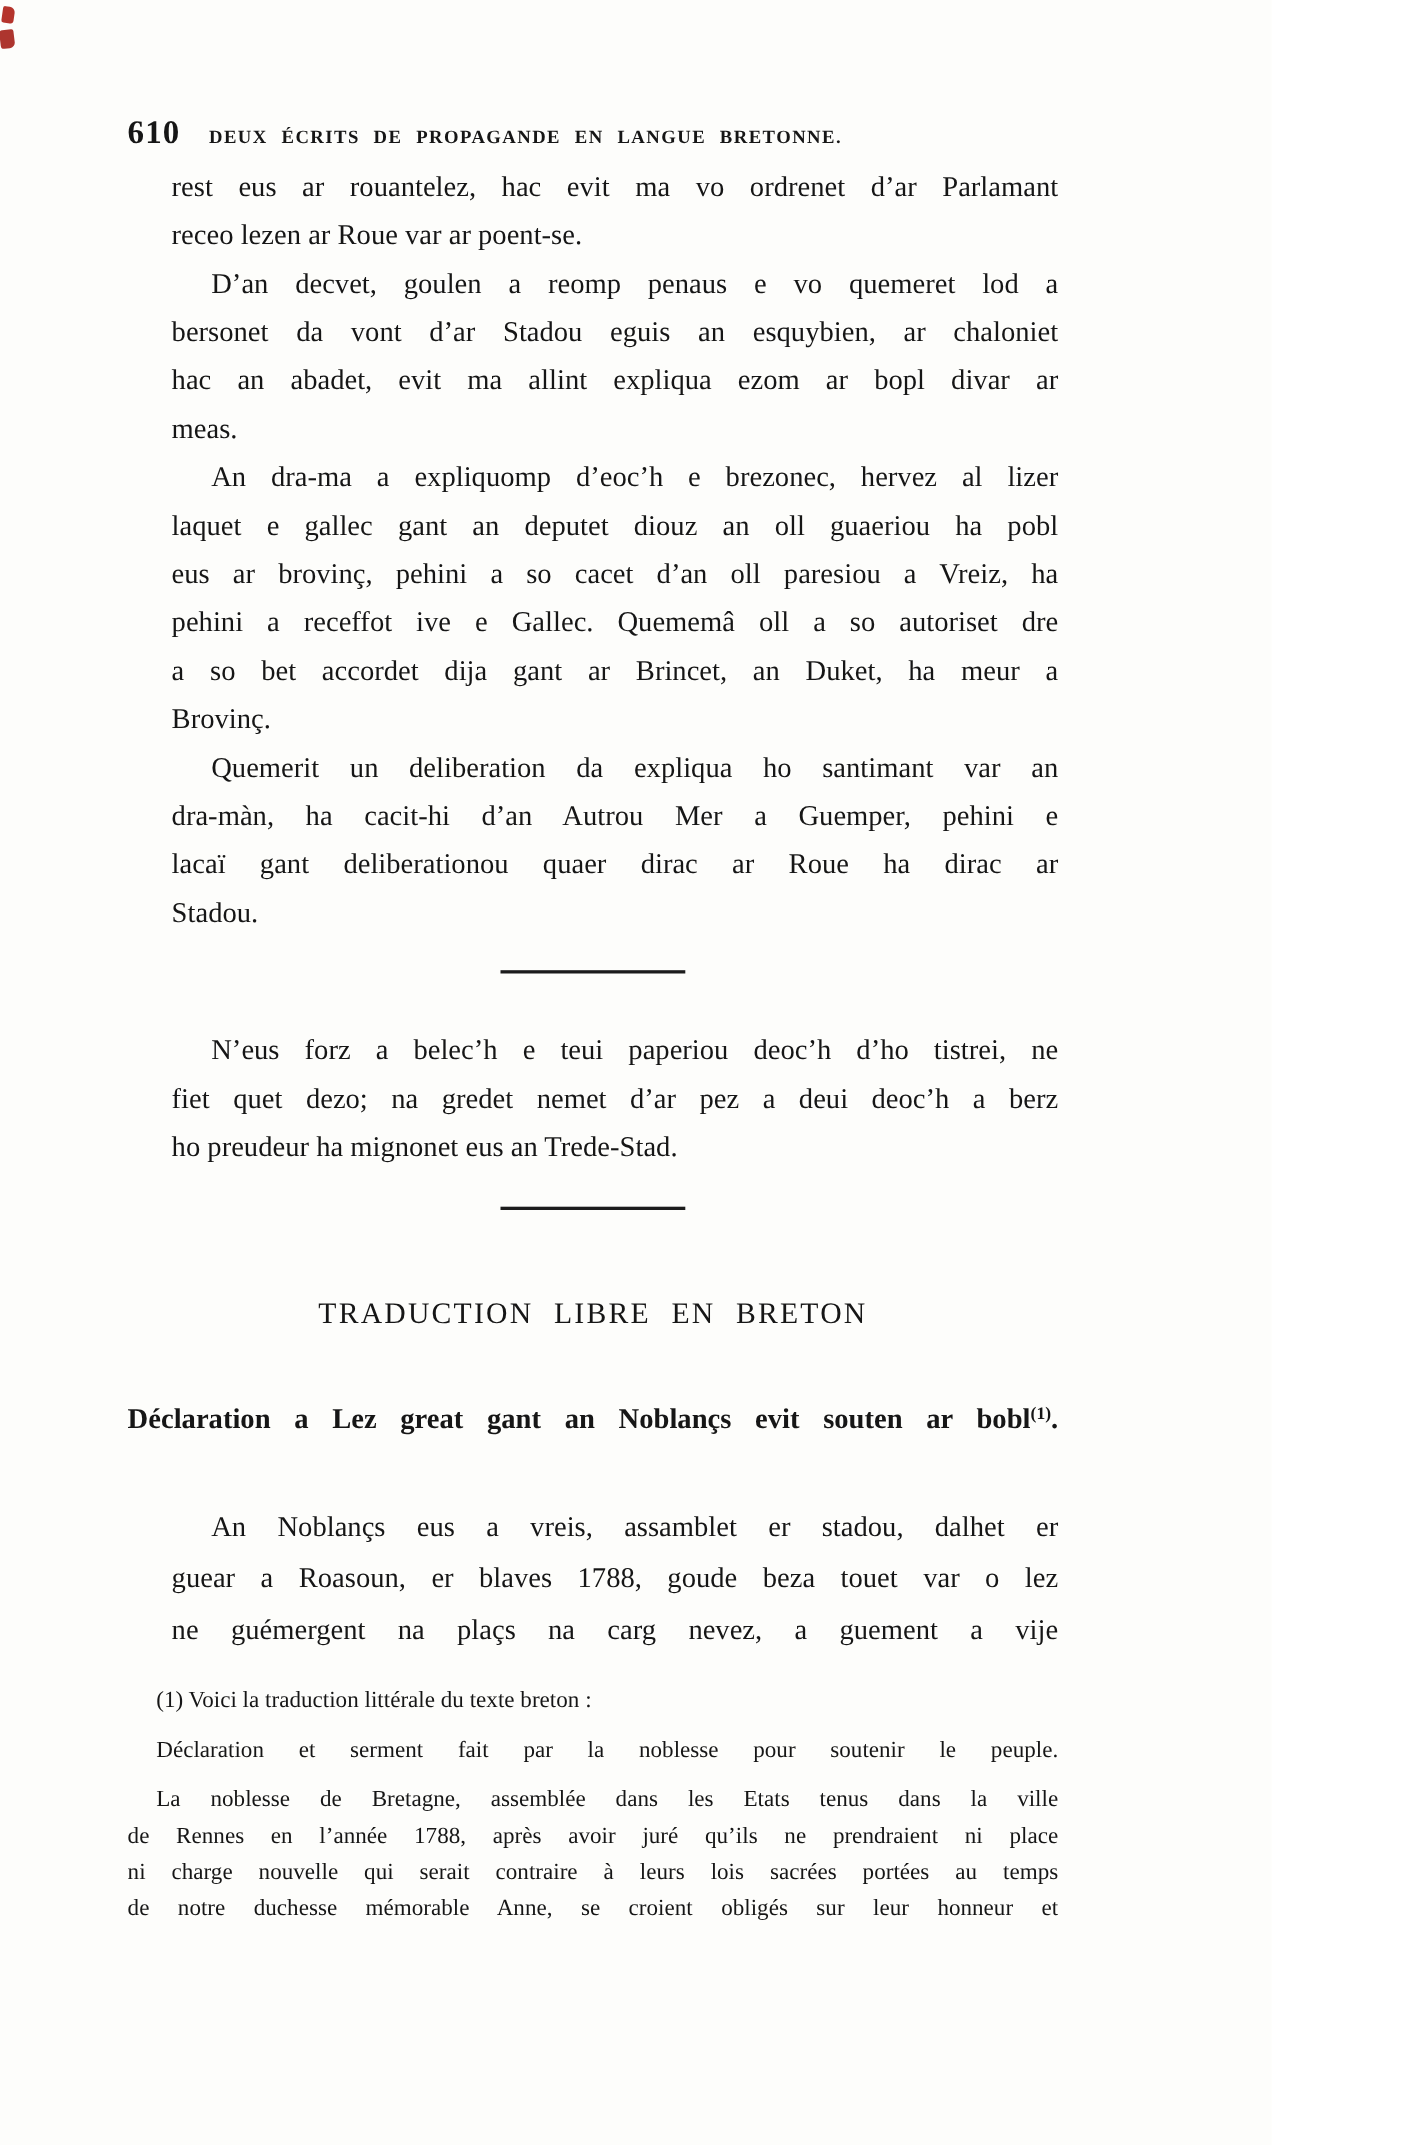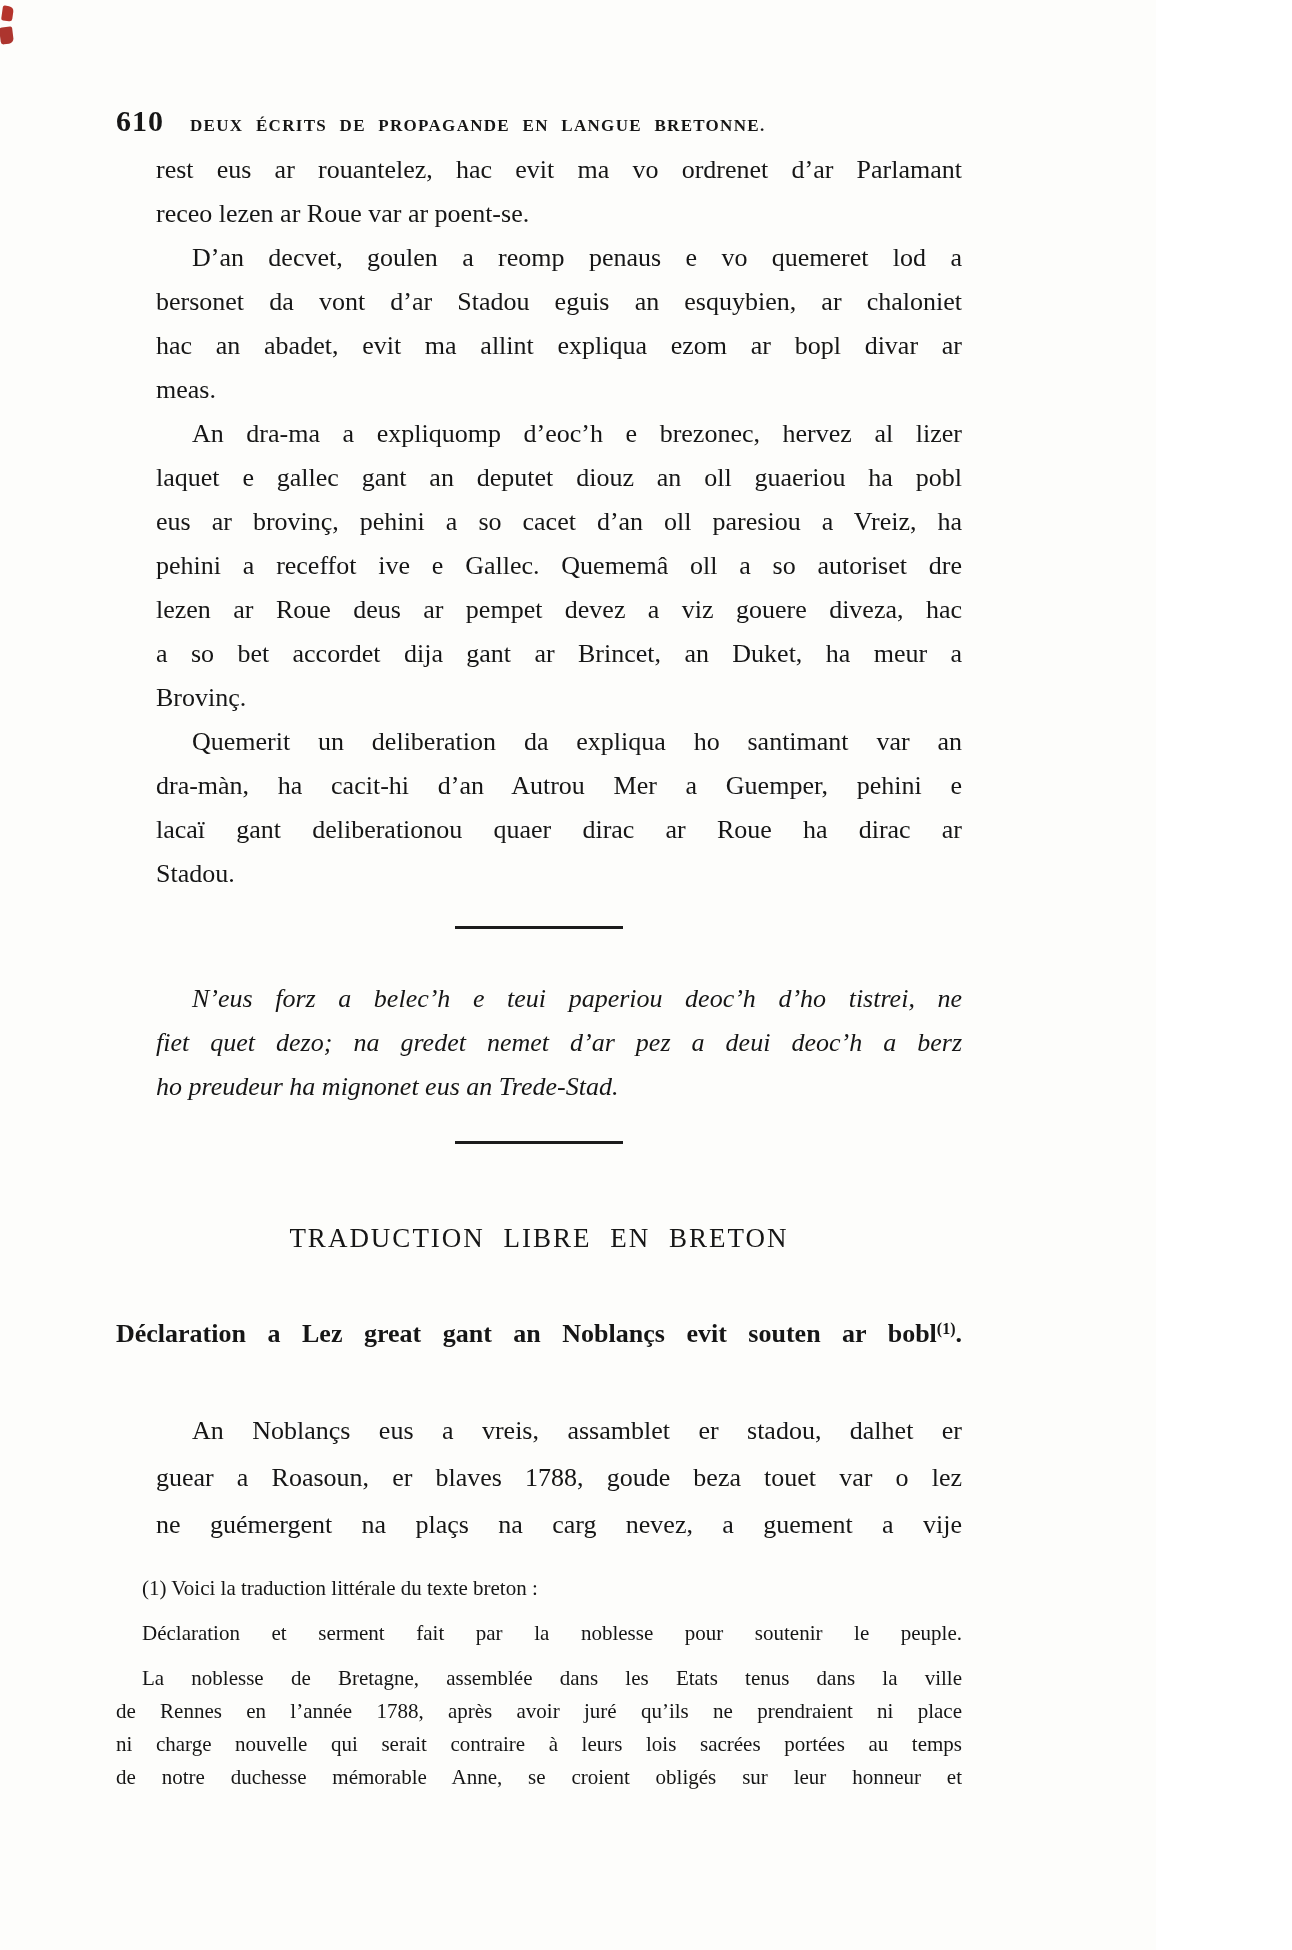--- a/index.html
+++ b/index.html
@@ -15,21 +15,21 @@
   .pg-header{display:flex;align-items:baseline;gap:26px;height:44px;}
   .pg-num{font-weight:bold;font-size:30px;letter-spacing:1px;}
   .run-title{font-weight:bold;font-size:17px;letter-spacing:1.3px;word-spacing:7px;}
   .bline{font-size:26px;line-height:44px;margin-left:40px;}
   .j{text-align:justify;text-align-last:justify;}
   .left{text-align:right;text-align-last:left;}
   .ind{padding-left:36px;}
   .rule{height:3px;background:#1c1c1c;width:168px;margin-left:auto;margin-right:auto;}
   .rule1{margin-top:30px;}
   .rule2{margin-top:32px;}
-  .p5{margin-top:48px;font-style:italic;}
+  .p5{margin-top:48px;}
   .section-heading{margin-top:72px;font-size:27px;line-height:44px;text-align:center;letter-spacing:2px;word-spacing:10px;}
   .decl{margin-top:52px;font-size:26px;line-height:44px;font-weight:bold;text-align:justify;text-align-last:justify;}
   .decl .fnref{font-size:16px;position:relative;top:-8px;font-weight:bold;}
   .p6{margin-top:48px;}
   .p6 .bline{line-height:47px;}
   .footnote{margin-top:24px;}
   .fline{font-size:21px;line-height:33px;}
   .fnind{padding-left:26px;margin-top:12px;}
   .fitalic{}
   .artifact-a{position:absolute;left:2px;top:6px;width:11px;height:15px;background:#b5342c;border-radius:2px 5px 3px 2px;transform:rotate(8deg);}
@@ -60,21 +60,20 @@
       <div class="bline j">bersonet da vont d’ar Stadou eguis an esquybien, ar chaloniet</div>
       <div class="bline j">hac an abadet, evit ma allint expliqua ezom ar bopl divar ar</div>
       <div class="bline left">meas.</div>
     </div>
 
     <div class="para">
       <div class="bline j ind">An dra-ma a expliquomp d’eoc’h e brezonec, hervez al lizer</div>
       <div class="bline j">laquet e gallec gant an deputet diouz an oll guaeriou ha pobl</div>
       <div class="bline j">eus ar brovinç, pehini a so cacet d’an oll paresiou a Vreiz, ha</div>
       <div class="bline j">pehini a receffot ive e Gallec. Quememâ oll a so autoriset dre</div>
-      <div class="bline j">lezen ar Roue deus ar pempet devez a viz gouere diveza, hac</div>
       <div class="bline j">a so bet accordet dija gant ar Brincet, an Duket, ha meur a</div>
       <div class="bline left">Brovinç.</div>
     </div>
 
     <div class="para">
       <div class="bline j ind">Quemerit un deliberation da expliqua ho santimant var an</div>
       <div class="bline j">dra-màn, ha cacit-hi d’an Autrou Mer a Guemper, pehini e</div>
       <div class="bline j">lacaï gant deliberationou quaer dirac ar Roue ha dirac ar</div>
       <div class="bline left">Stadou.</div>
     </div>

